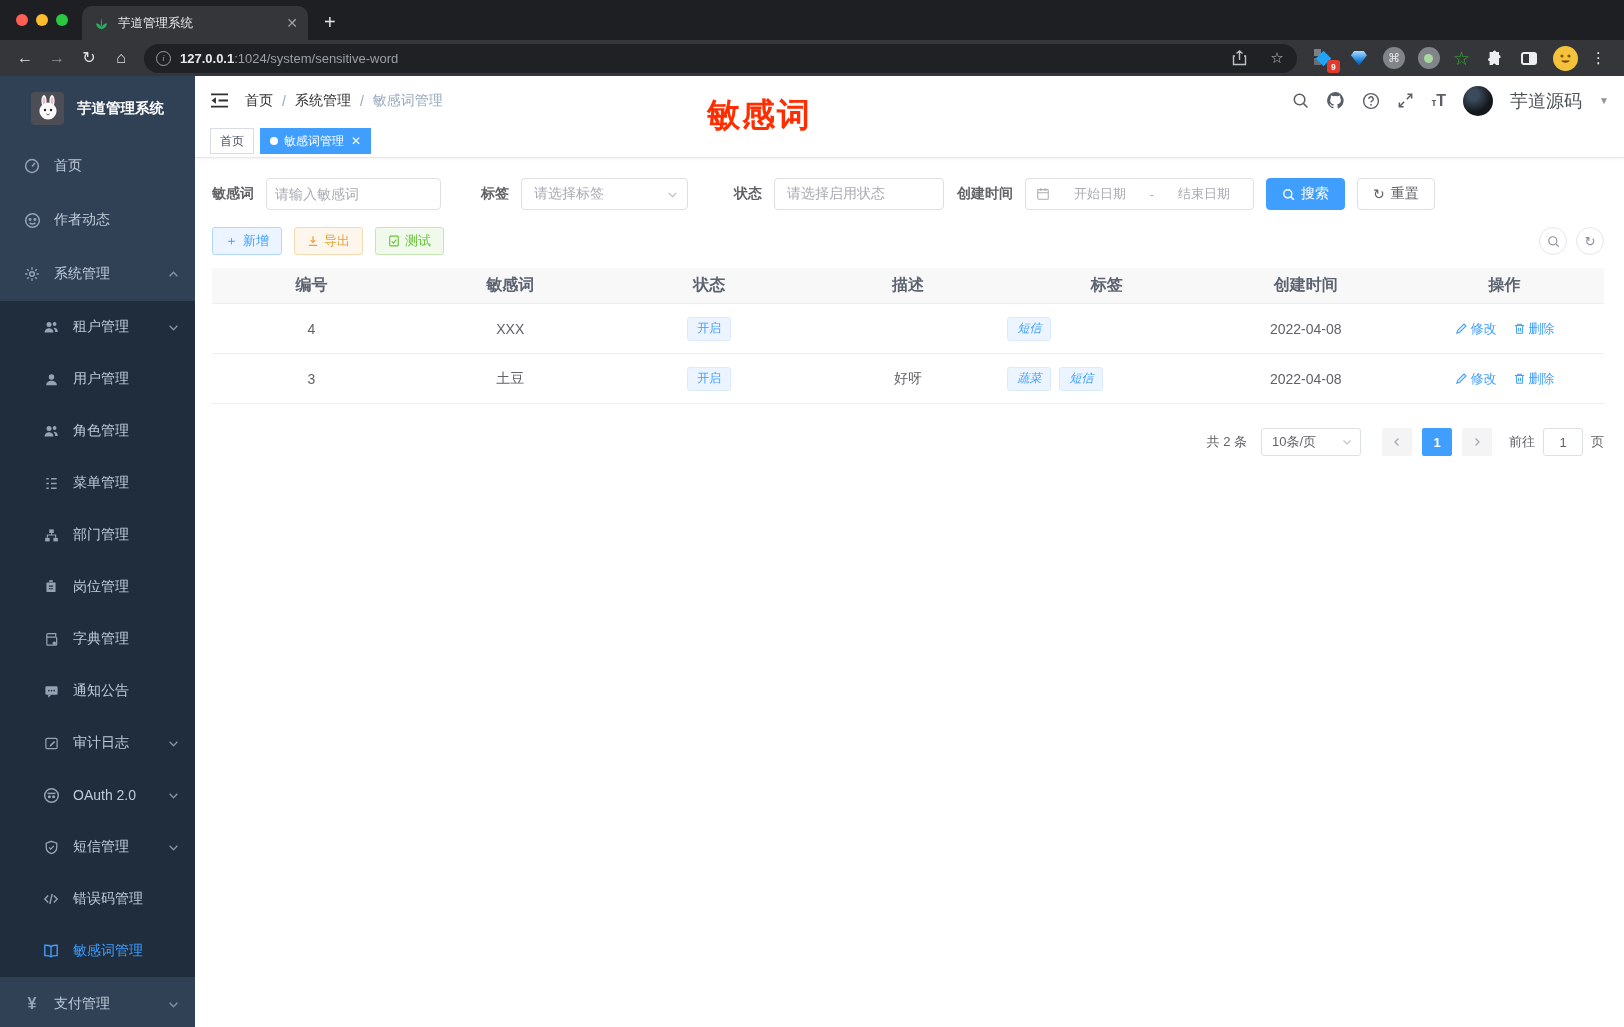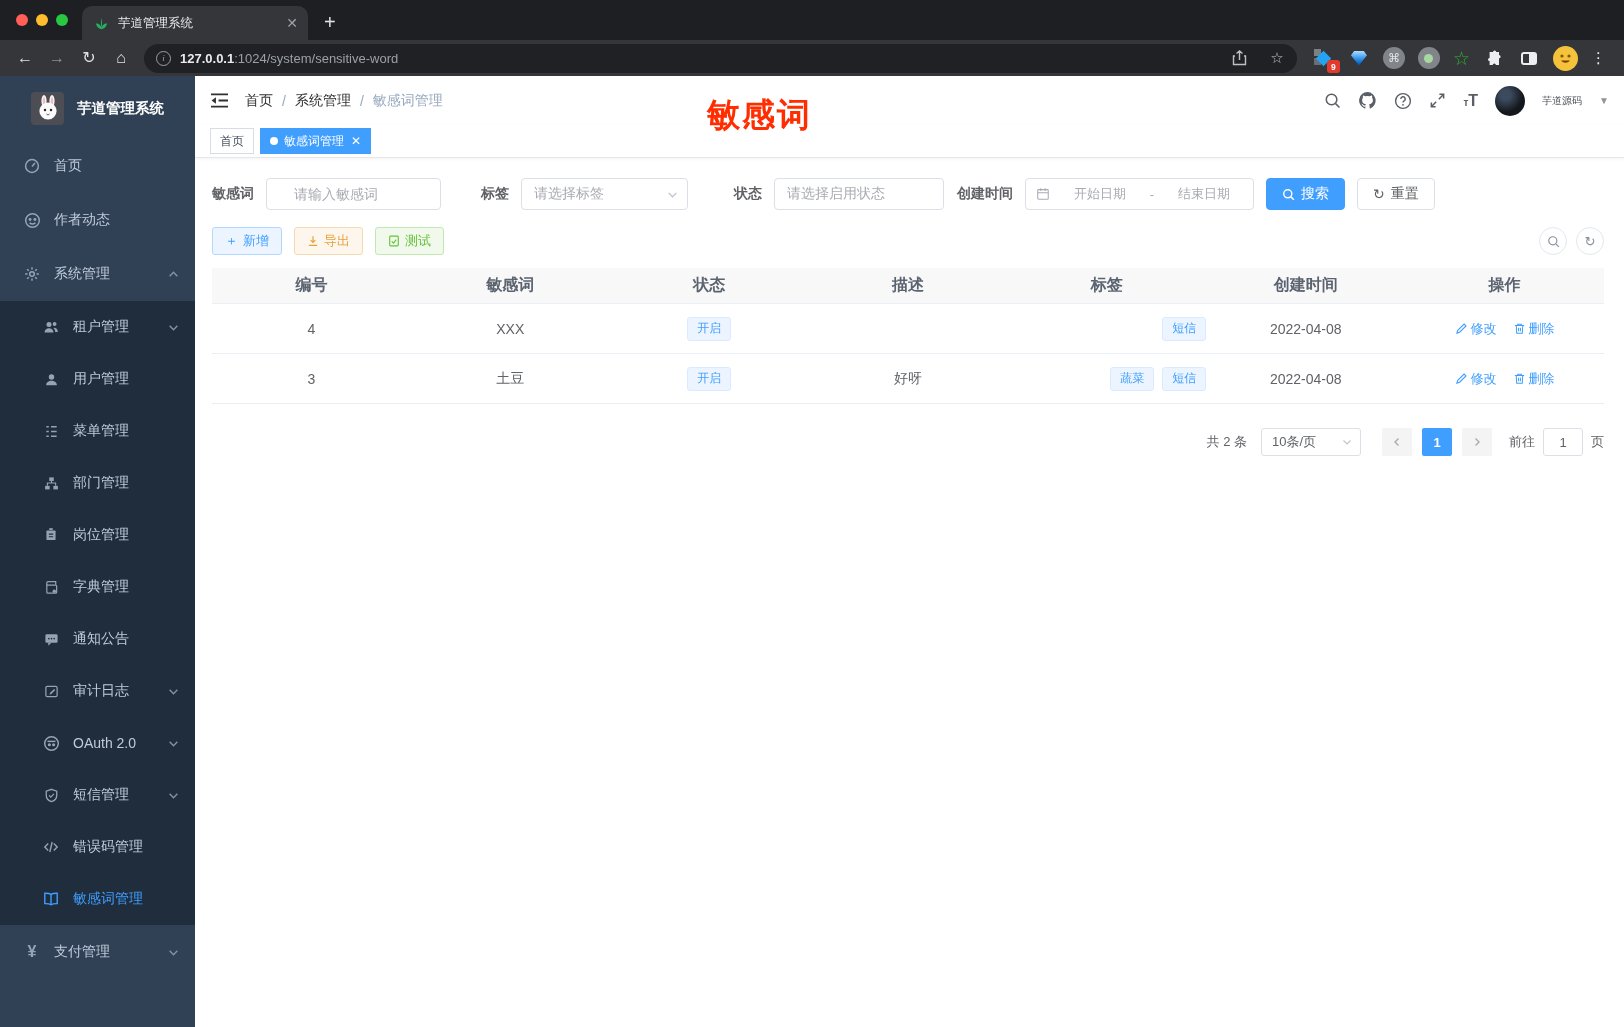--- a/index.html
+++ b/index.html
@@ -64,39 +64,39 @@
   .navbar{height:49px;display:flex;align-items:center;padding:0 15px;}
   .hamburger{color:#303133;margin-right:16px;display:flex;}
   .crumb{font-size:14px;color:#303133;}
   .crumb-sep{margin:0 9px;color:#97a8be;font-size:14px;}
   .crumb.last{color:#97a8be;}
   .nav-right{margin-left:auto;display:flex;align-items:center;gap:17px;color:#5a5e66;}
   .nico{display:flex;color:#5a5e66;}
   .fz{display:flex;align-items:baseline;color:#5a5e66;font-weight:600;}
   .fz-s{font-size:10px;} .fz-b{font-size:16px;}
   .avatar{width:30px;height:30px;border-radius:50%;background:radial-gradient(circle at 35% 30%,#3b4a5c 0 18%,#14181d 60%);}
-  .uname{font-size:10px;color:#4d5257;text-align:center;}
+  .uname{font-size:18px;color:#4d5257;text-align:center;}
   .caret{color:#909399;font-size:10px;}
 
   .tagsbar{height:33px;display:flex;align-items:center;gap:6px;padding:0 15px;
            border-bottom:1px solid #e4e7ed;box-shadow:0 1px 3px rgba(0,0,0,.05);}
   .vtag{height:26px;display:flex;align-items:center;padding:0 9px;border:1px solid #d8dce5;background:#fff;color:#495060;font-size:12px;gap:6px;}
   .vtag.active{background:#409eff;border-color:#409eff;color:#fff;}
   .vdot{width:8px;height:8px;border-radius:50%;background:#fff;}
   .vclose{font-size:12px;margin-left:1px;}
 
   .annotation{position:absolute;top:17px;left:512px;font-size:33px;font-weight:600;color:#ff2d00;letter-spacing:2px;z-index:5;}
 
   .content{padding:20px 20px 0 17px;}
   .filters{display:flex;align-items:center;}
   .flabel{font-size:14px;color:#606266;font-weight:700;margin-right:12px;white-space:nowrap;}
   .ctl{height:32px;border:1px solid #dcdfe6;border-radius:4px;display:flex;align-items:center;background:#fff;font-size:14px;color:#a8abb2;}
   .ctl input{border:none;outline:none;width:100%;font-size:14px;color:#606266;background:transparent;font-family:inherit;}
   input::placeholder{color:#a8abb2;}
-  .c-keyword{width:175px;padding:0 27px;margin-right:40px;}
+  .c-keyword{width:175px;padding:0 8px;margin-right:40px;}
   .c-sel{justify-content:space-between;padding:0 9px 0 12px;}
   .c-tag{width:167px;margin-right:46px;}
   .c-status{width:170px;margin-right:13px;}
   .c-date{width:229px;padding:0 10px;margin-right:12px;font-size:13px;gap:11px;}
   .dph{flex:1;text-align:center;white-space:nowrap;}
   .selchev{color:#c0c4cc;display:flex;}
   .btn{height:32px;border-radius:4px;font-size:14px;display:flex;align-items:center;gap:6px;padding:0 15px;cursor:pointer;}
   .btn-search{background:#409eff;color:#fff;border:1px solid #409eff;margin-right:12px;}
   .btn-reset{background:#fff;color:#606266;border:1px solid #dcdfe6;}
   .ricon{font-size:14px;line-height:1;}
@@ -108,21 +108,21 @@
   .abtn-test{background:#f0f9eb;border:1px solid #c2e7b0;color:#67c23a;align-items:center;}
   .acircles{margin-left:auto;display:flex;gap:9px;}
   .circle-btn{width:28px;height:28px;border-radius:50%;border:1px solid #e4e7ed;color:#8a919f;
               display:flex;align-items:center;justify-content:center;background:#fff;font-size:13px;}
 
   .dtable{margin-top:13px;}
   .trow{display:grid;grid-template-columns:repeat(7,1fr);align-items:center;text-align:center;}
   .thead{background:#f8f8f9;height:36px;font-size:16px;color:#5c6370;font-weight:700;border-bottom:1px solid #ebeef5;}
   .tbody .trow{height:50px;font-size:14px;color:#606266;border-bottom:1px solid #ebeef5;}
   .etag{display:inline-flex;align-items:center;height:24px;padding:0 9px;background:#ecf5ff;border:1px solid #d9ecff;border-radius:3px;color:#409eff;font-size:12px;}
-  .tagcell{display:flex;justify-content:flex-end;gap:8px;}
+  .tagcell{display:flex;justify-content:flex-start;gap:8px;font-style:italic;}
   .ops{display:flex;justify-content:center;gap:16px;font-size:13px;color:#409eff;}
   .op{display:flex;align-items:center;gap:3px;cursor:pointer;}
 
   .pagination{display:flex;align-items:center;justify-content:flex-end;margin-top:24px;font-size:13px;color:#606266;}
   .ptotal{margin-right:14px;}
   .psize{width:100px;height:28px;border:1px solid #dcdfe6;border-radius:3px;display:flex;align-items:center;
          justify-content:space-between;padding:0 8px 0 10px;color:#606266;margin-right:16px;background:#fff;}
   .pbtn{min-width:30px;height:28px;background:#f4f4f5;border-radius:2px;display:flex;align-items:center;justify-content:center;color:#a8abb2;margin:0 5px;}
   .pcur{background:#409eff;color:#fff;font-weight:700;}
   .pgoto{margin-left:12px;display:flex;align-items:center;gap:8px;}
@@ -272,20 +272,31 @@
             </span>
           </div>
           <div class="nitem">
             <span class="nicon">
               <svg width="15" height="15" viewBox="0 0 16 16" fill="currentColor">
                   <circle cx="8" cy="5.3" r="2.9"></circle>
                   <path d="M2.3 14c0-3.1 2.5-4.8 5.7-4.8s5.7 1.7 5.7 4.8z"></path>
                 </svg>
             </span>
             <span class="nlabel">用户管理</span>
+          </div>
+          <div class="nitem">
+            <span class="nicon">
+              <svg width="16" height="16" viewBox="0 0 16 16" fill="currentColor">
+                  <circle cx="6" cy="5.6" r="2.5"></circle>
+                  <path d="M1.5 13.5c0-2.7 2-4.3 4.5-4.3s4.5 1.6 4.5 4.3z"></path>
+                  <circle cx="11.6" cy="5" r="1.9"></circle>
+                  <path d="M11.6 8.8c1.9.3 3.2 1.8 3.2 4.1h-2.6c-.2-1.7-.8-3-1.8-3.8z"></path>
+                </svg>
+            </span>
+            <span class="nlabel">角色管理</span>
           </div>
           <div class="nitem">
             <span class="nicon">
               <svg width="15" height="15" viewBox="0 0 16 16" fill="none" stroke="currentColor" stroke-width="1.7">
                   <path d="M2.5 3h2.6M2.5 8h2.6M2.5 13h2.6M7.5 3h6M7.5 8h6M7.5 13h6"></path>
                 </svg>
             </span>
             <span class="nlabel">菜单管理</span>
           </div>
           <div class="nitem">

